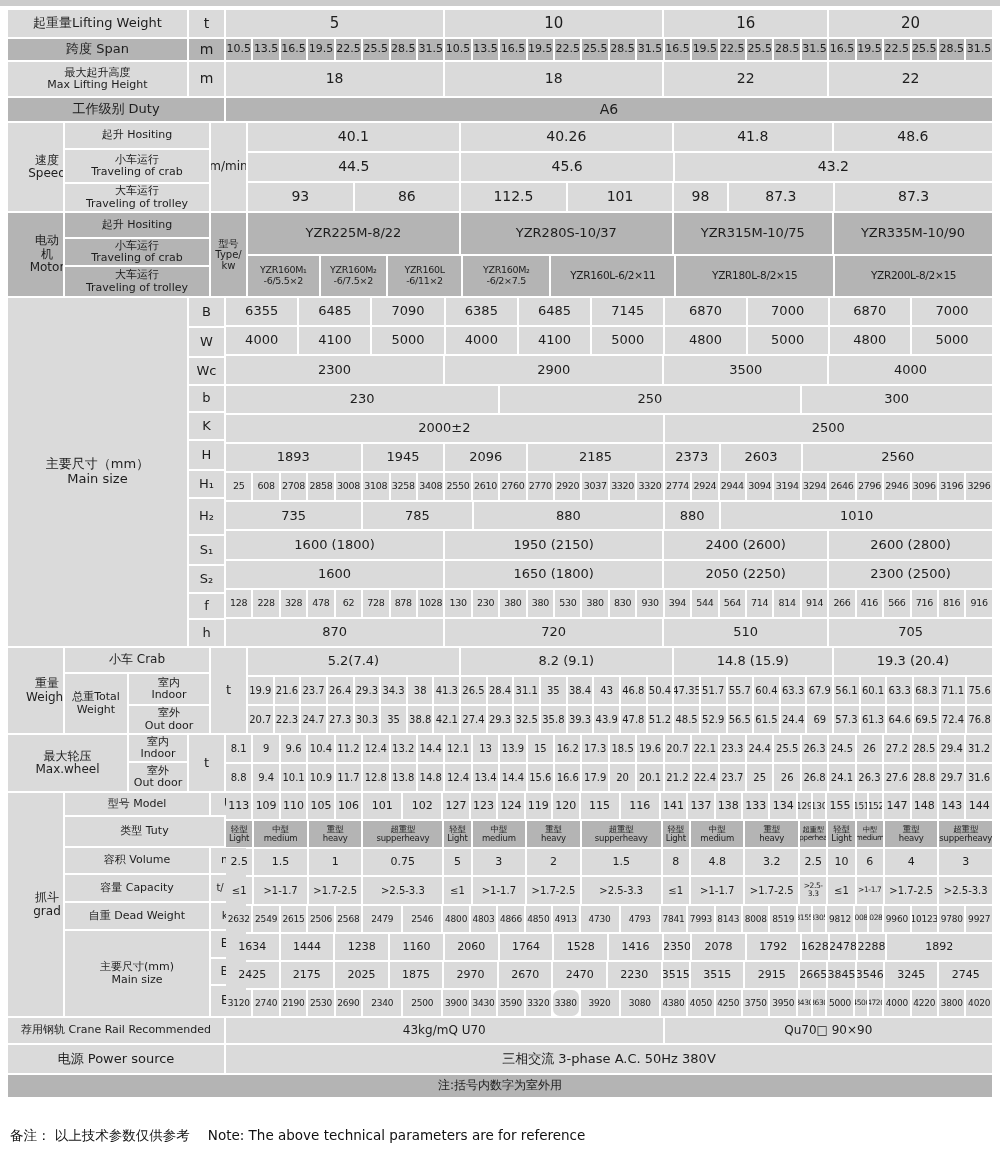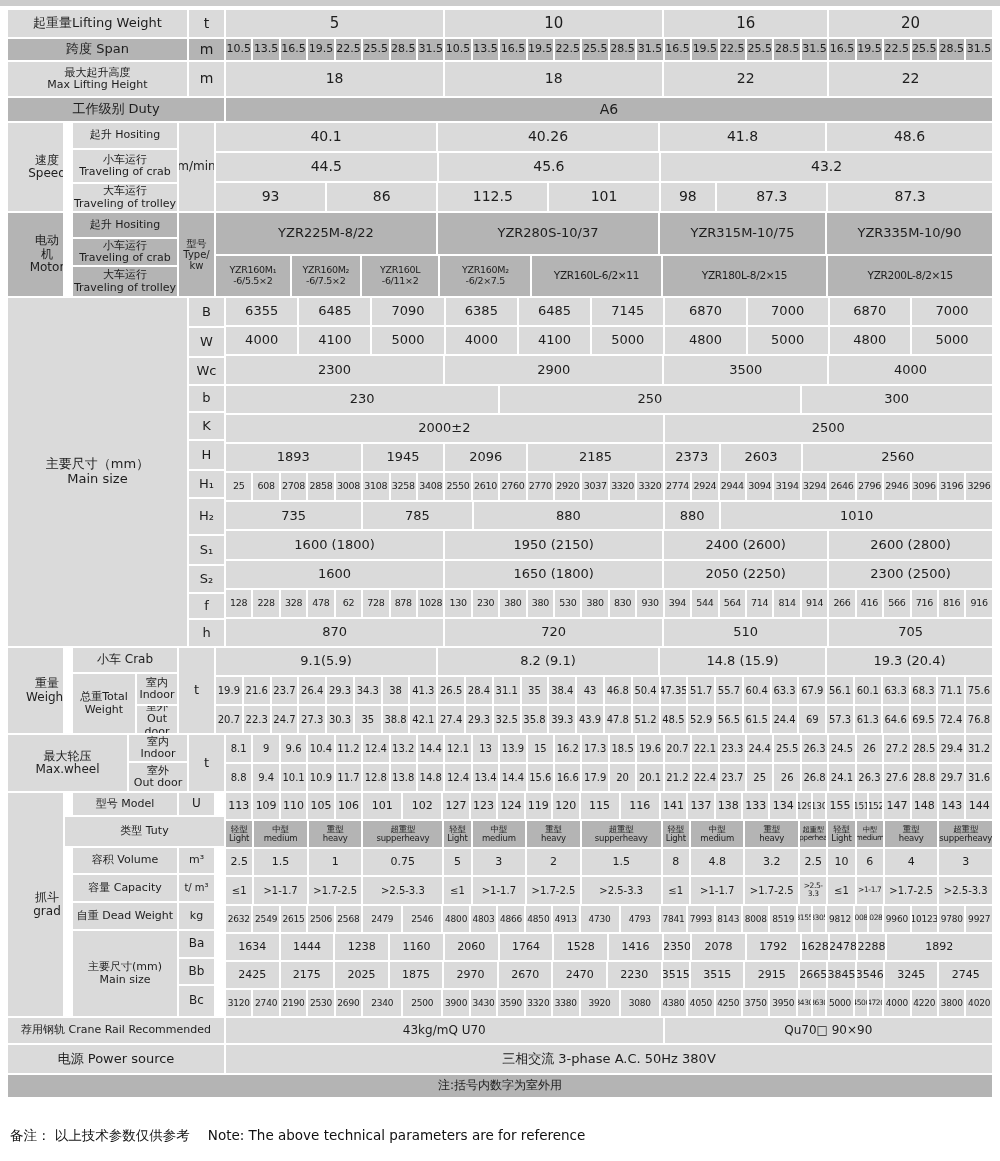--- a/index.html
+++ b/index.html
@@ -16,21 +16,21 @@
   .grow { flex:1 1 0; min-width:0; }
   .c {
     background:#dadada; display:flex; align-items:center; justify-content:center;
     text-align:center; line-height:1.12; white-space:pre-line; overflow:hidden; min-width:0;
   }
   .dk .c, .c.d { background:#b4b4b4; }
   .wA  { width:55px;  flex:none;padding-left:23px; }
   .wB  { width:62px;  flex:none; }
   .wC  { width:58px;  flex:none; }
   .wU  { width:35px;  flex:none; }
-  .wBC { width:104px; flex:none;margin-left:8px; }
+  .wBC { width:144px; flex:none; }
   .wAB { width:119px; flex:none; }
   .wABC{ width:179px; flex:none; }
   .wAll{ width:216px; flex:none; }
   .wMid{ width:159px; flex:none; }
   .cells { flex:1 1 0; display:flex; gap:2px; min-width:0; }
   .f15{font-size:15px}.f14{font-size:14px}.f13{font-size:13px}.f12{font-size:12px}
   .f11{font-size:11px}.f10{font-size:10px}
   .f95{font-size:9.5px; letter-spacing:-0.3px;}
   .f9{font-size:9px; letter-spacing:-0.2px;}
   .f85{font-size:8.5px; letter-spacing:-0.2px;}
@@ -351,21 +351,21 @@
           <div class="c lb" style="height:30px">室内
 Indoor</div>
           <div class="c lb" style="height:27px">室外
 Out door</div>
         </div>
       </div>
     </div>
     <div class="c wU f13">t</div>
     <div class="col grow">
       <div class="cells f13" style="height:24px">
-          <div class="c" style="flex: 8 1 0px;">9.1(5.9)</div>
+          <div class="c" style="flex: 8 1 0px;">5.2(7.4)</div>
           <div class="c" style="flex: 8 1 0px;">8.2 (9.1)</div>
           <div class="c" style="flex: 6 1 0px;">14.8 (15.9)</div>
           <div class="c" style="flex: 6 1 0px;">19.3 (20.4)</div>
         </div>
       <div class="cells f10" style="height:30px">
           <div class="c" style="flex: 1 1 0px;">19.9</div>
           <div class="c" style="flex: 1 1 0px;">21.6</div>
           <div class="c" style="flex: 1 1 0px;">23.7</div>
           <div class="c" style="flex: 1 1 0px;">26.4</div>
           <div class="c" style="flex: 1 1 0px;">29.3</div>
@@ -702,21 +702,21 @@
           <div class="c" style="flex: 1 1 0px;">2740</div>
           <div class="c" style="flex: 1 1 0px;">2190</div>
           <div class="c" style="flex: 1 1 0px;">2530</div>
           <div class="c" style="flex: 1 1 0px;">2690</div>
           <div class="c" style="flex: 1.5 1 0px;">2340</div>
           <div class="c" style="flex: 1.5 1 0px;">2500</div>
           <div class="c" style="flex: 1 1 0px;">3900</div>
           <div class="c" style="flex: 1 1 0px;">3430</div>
           <div class="c" style="flex: 1 1 0px;">3590</div>
           <div class="c" style="flex: 1 1 0px;">3320</div>
-          <div class="c" style="flex: 1 1 0px;">3380</div>
+          <div class="c" style="flex: 1 1 0px; border-radius: 7px;">3380</div>
           <div class="c" style="flex: 1.5 1 0px;">3920</div>
           <div class="c" style="flex: 1.5 1 0px;">3080</div>
           <div class="c" style="flex: 1 1 0px;">4380</div>
           <div class="c" style="flex: 1 1 0px;">4050</div>
           <div class="c" style="flex: 1 1 0px;">4250</div>
           <div class="c" style="flex: 1 1 0px;">3750</div>
           <div class="c" style="flex: 1 1 0px;">3950</div>
           <div class="c xxs" style="flex: 0.5 1 0px;">3430</div>
           <div class="c xxs" style="flex: 0.5 1 0px;">3630</div>
           <div class="c" style="flex: 1 1 0px;">5000</div>

